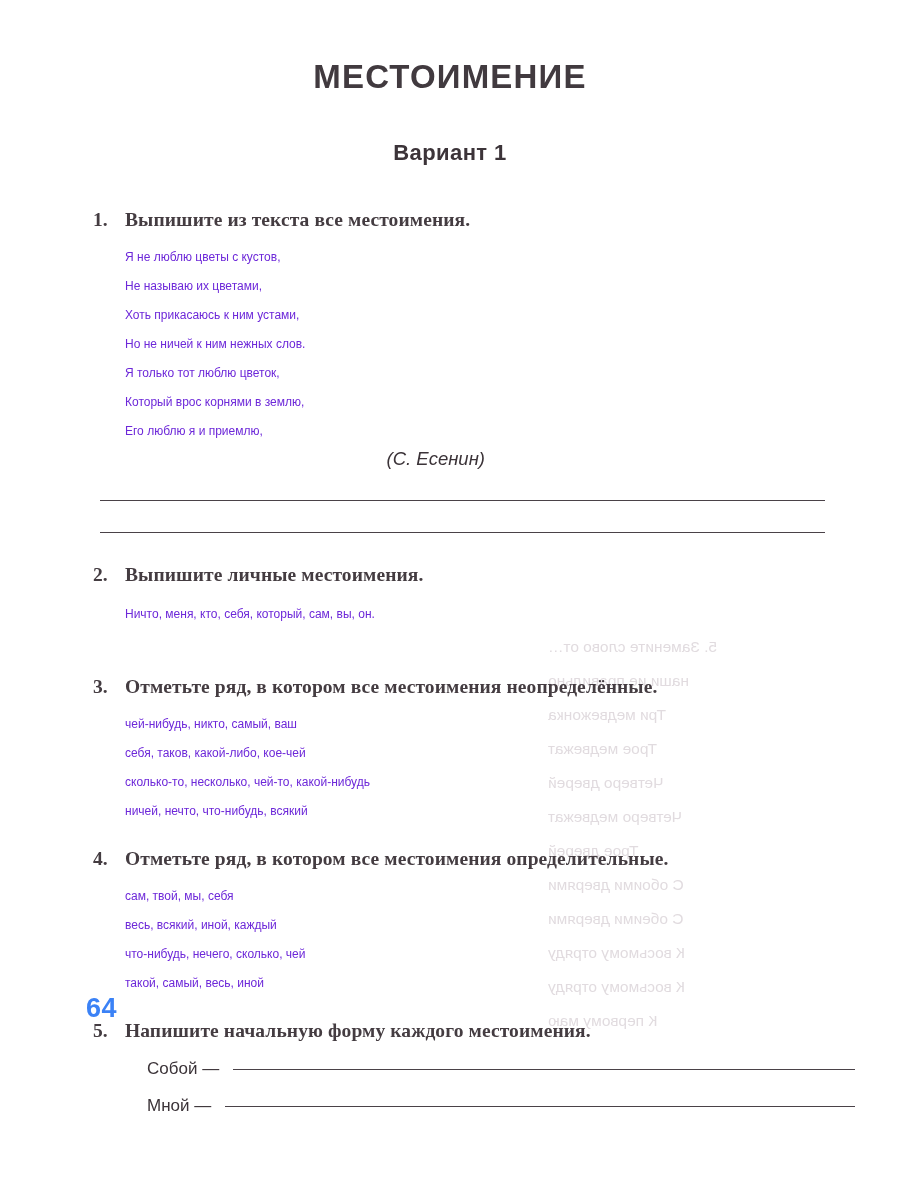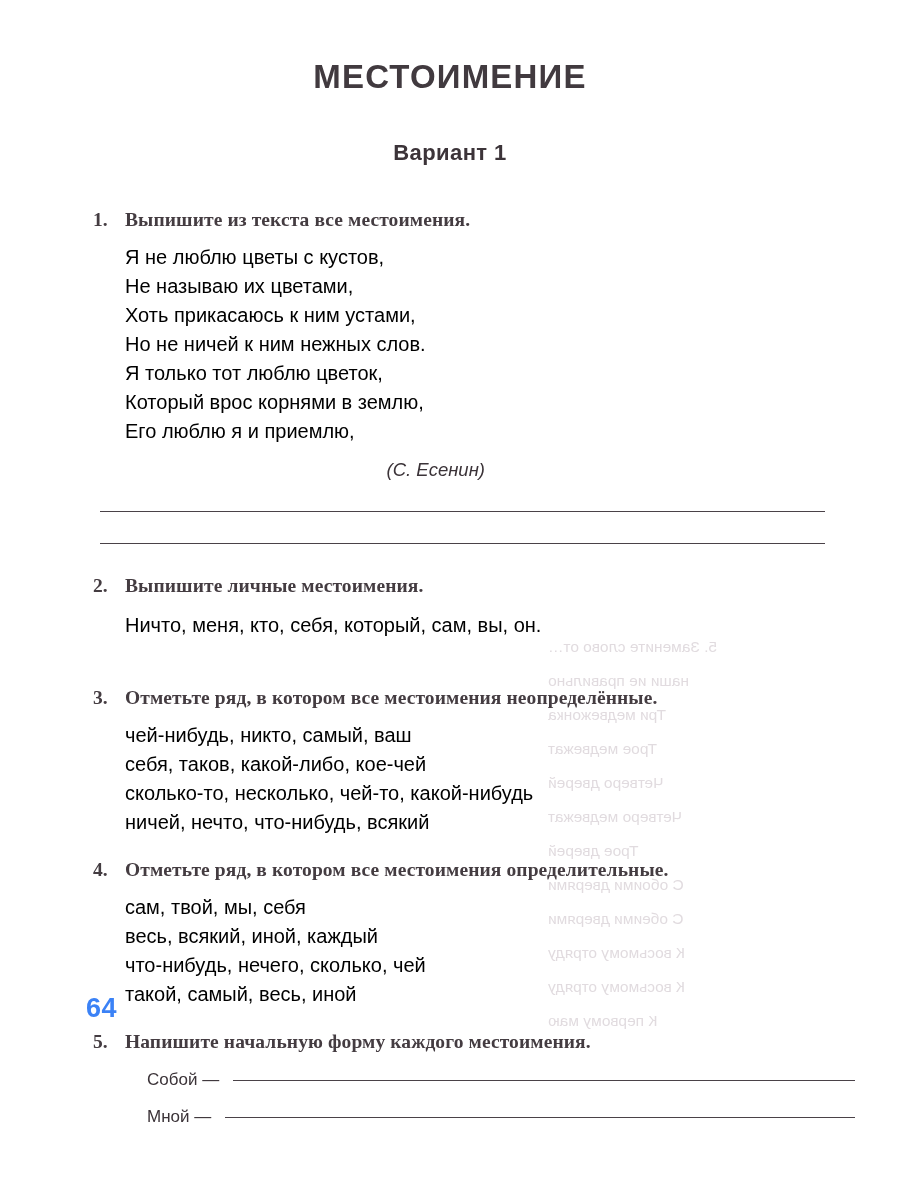--- a/index.html
+++ b/index.html
@@ -81,29 +81,29 @@
     width: 32px;
     margin-left: 93px;
     flex: 0 0 32px;
     text-align: left;
   }
   .task-title { flex: 1 1 auto; }
 
   .body-block {
     margin-left: 125px;
     font-family: "Liberation Sans", sans-serif;
-    font-size: 20px;
+    font-size: 12px;
     line-height: 29px;
-    color: #000000;
+    color: #6d28d9;
   }
   .body-block .line { white-space: nowrap; }
 
   .attribution {
     margin-left: 125px;
-    margin-top: 13px;
+    margin-top: 2px;
     width: 360px;
     text-align: right;
     font-family: "Liberation Sans", sans-serif;
     font-style: italic;
     font-size: 18.5px;
     color: #3b3338;
   }
 
   
   .answer-lines {

